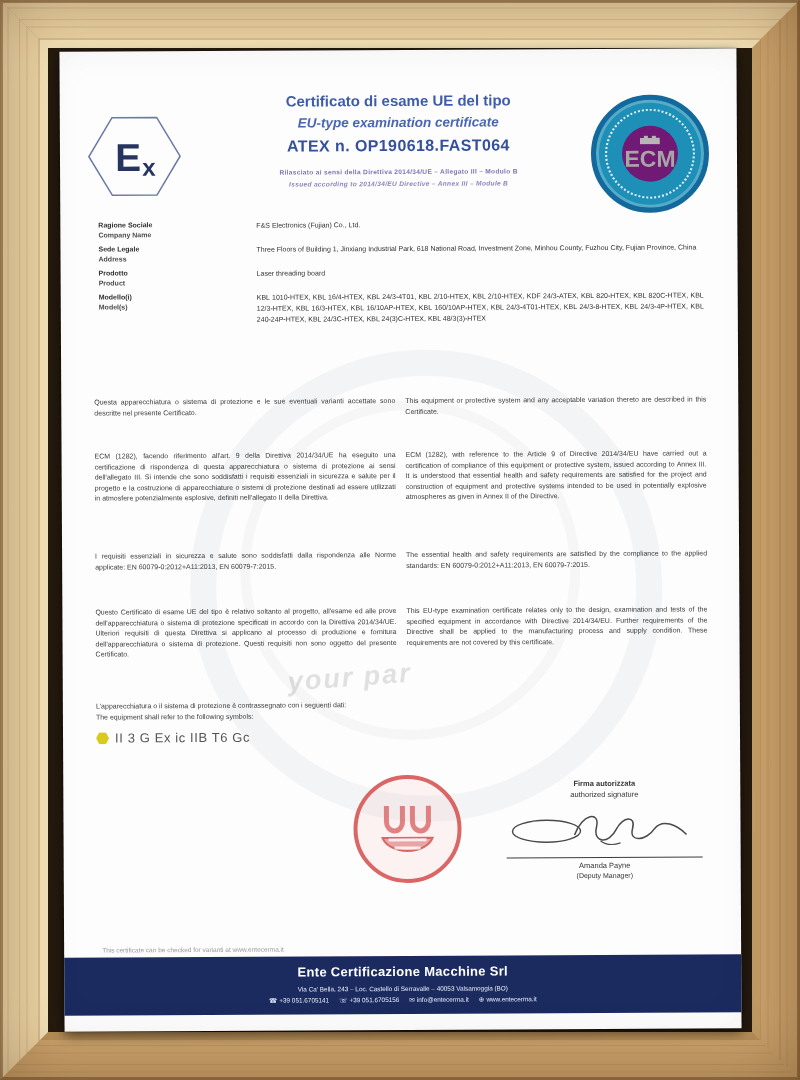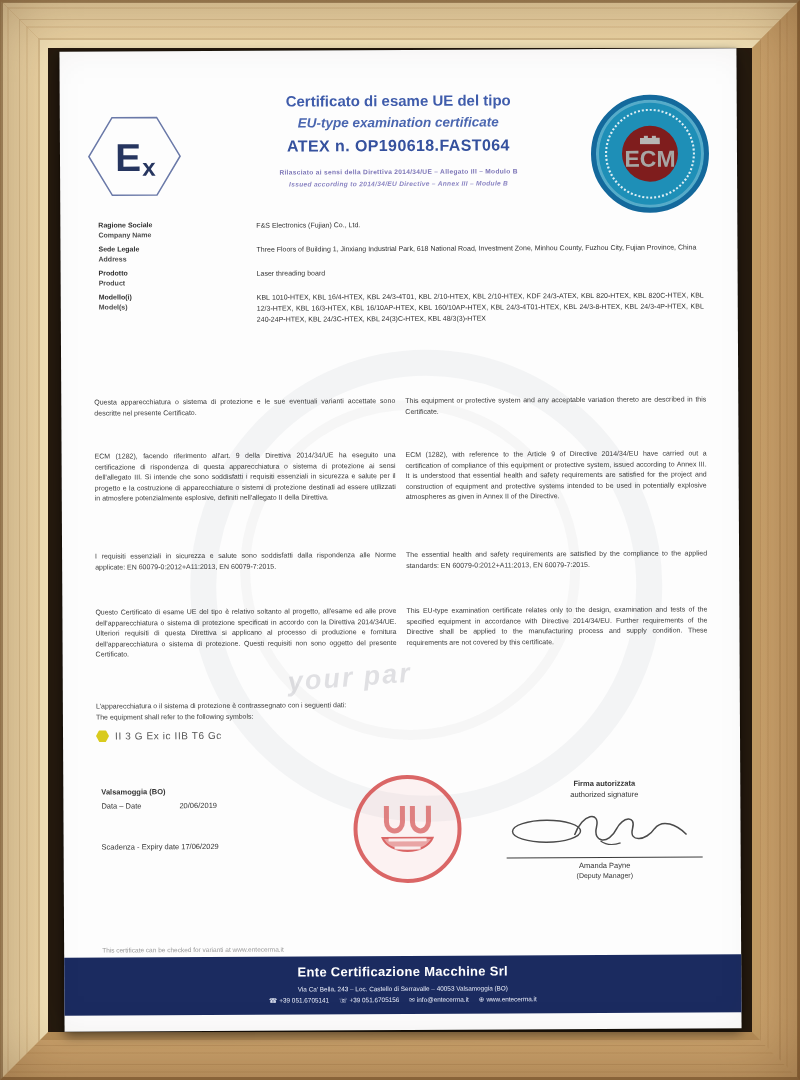--- a/index.html
+++ b/index.html
@@ -41,41 +41,41 @@
   .t-it{font-size:15px;font-weight:700;color:#3f5cab;}
   .t-en{font-size:13.5px;font-weight:700;font-style:italic;color:#4a66b0;margin-top:6px;}
   .t-no{font-size:16px;font-weight:700;color:#35519e;margin-top:7px;letter-spacing:.4px;}
   .t-d1{font-size:6.6px;font-weight:700;color:#7b74b6;margin-top:13px;letter-spacing:.3px;}
   .t-d2{font-size:6.6px;font-weight:700;font-style:italic;color:#8a84c2;margin-top:5px;letter-spacing:.3px;}
   .ex-logo{position:absolute;left:26px;top:60px;width:97px;height:90px;}
   .ecm-logo{position:absolute;left:531px;top:46px;width:118px;height:118px;border-radius:50%;
        background:#1e8fb7;border:5px solid #14699c;box-sizing:border-box;
        box-shadow:inset 0 0 0 3px rgba(255,255,255,.25);}
   .ecm-dots{position:absolute;inset:9px;border-radius:50%;border:2px dotted rgba(255,255,255,.85);}
-  .ecm-inner{position:absolute;inset:26px;border-radius:50%;background:#7f1d1d;
+  .ecm-inner{position:absolute;inset:26px;border-radius:50%;background:#701a75;
        display:flex;flex-direction:column;align-items:center;justify-content:center;}
   .ecm-crown{width:20px;height:9px;background:#b7b6b4;margin-bottom:1px;
        clip-path:polygon(0 100%,0 30%,20% 30%,20% 0,40% 0,40% 30%,60% 30%,60% 0,80% 0,80% 30%,100% 30%,100% 100%);}
   .ecm-word{font-size:23px;font-weight:700;color:#a7a6a4;letter-spacing:0px;}
   
   .info{position:absolute;left:38px;top:170px;width:605px;display:grid;
        grid-template-columns:158px 1fr;row-gap:7px;font-size:7px;color:#333;}
   .lbl .it{font-weight:700;color:#2e2e2e;}
   .lbl .en{font-weight:700;color:#4a4a4a;margin-top:3px;}
   .val{text-align:justify;line-height:1.55;color:#2f2f2f;}
   
   .para{position:absolute;left:33px;width:612px;display:flex;gap:10px;}
   .para .col{width:301px;text-align:justify;font-size:7px;line-height:1.5;color:#3a3a3a;}
   .p1{top:346px;} .p2{top:400px;} .p3{top:500px;} .p4{top:556px;}
   .marking{position:absolute;left:33px;top:650px;width:612px;font-size:7px;color:#3a3a3a;line-height:1.5;}
   .mark-row{margin-top:6px;display:flex;align-items:center;gap:6px;}
   .hex-y{width:13px;height:12px;background:#d9cb1e;display:inline-block;
        clip-path:polygon(25% 0,75% 0,100% 50%,75% 100%,25% 100%,0 50%);
        color:#4a4a12;font-size:5px;font-weight:700;text-align:center;line-height:12px;}
-  .mark-code{font-size:10px;color:#555;letter-spacing:.6px;}
+  .mark-code{font-size:13px;color:#555;letter-spacing:.6px;}
   
   .issue{position:absolute;left:38px;top:736px;font-size:7.5px;color:#333;}
   .issue .place{font-weight:600;}
   .issue .row{display:flex;gap:38px;margin-top:5px;}
   .issue .expiry{margin-top:32px;}
   .stamp{position:absolute;left:285px;top:720px;width:118px;height:118px;opacity:.88;}
   .sig{position:absolute;left:432px;top:730px;width:218px;text-align:center;color:#333;}
   .sig .l1{font-size:7.5px;font-weight:700;}
   .sig .l2{font-size:7.5px;margin-top:2px;}
   .sig svg{margin-top:2px;}
@@ -178,31 +178,20 @@
 
     <div class="marking">
       <div>L'apparecchiatura o il sistema di protezione è contrassegnato con i seguenti dati:</div>
       <div>The equipment shall refer to the following symbols:</div>
       <div class="mark-row">
         <span class="hex-y"></span>
         <span class="mark-code">II 3 G Ex ic IIB T6 Gc</span>
       </div>
     </div>
 
-    <div class="issue">
-      <div class="place">Valsamoggia (BO)</div>
-      <div class="row">
-        <span>Data – Date</span>
-        <span>20/06/2019</span>
-      </div>
-      <div class="expiry">
-        <span>Scadenza - Expiry date</span>
-        <span>17/06/2029</span>
-      </div>
-    </div>
 
     <div class="stamp">
       <svg width="118" height="118" viewBox="0 0 118 118">
         <circle cx="59" cy="59" r="52" fill="rgba(240,130,130,.10)" stroke="#d65252" stroke-width="4"></circle>
         <path d="M38 36 v16 a8 9 0 0 0 16 0 v-16" fill="none" stroke="#d65252" stroke-width="5" opacity=".8"></path>
         <path d="M64 36 v16 a8 9 0 0 0 16 0 v-16" fill="none" stroke="#d65252" stroke-width="5" opacity=".8"></path>
         <path d="M34 68 a26 18 0 0 0 50 0 z" fill="rgba(214,82,82,.55)" stroke="#d65252" stroke-width="2"></path>
         <path d="M40 70 h38 M46 78 h26" stroke="#fff" stroke-width="3" opacity=".8"></path>
       </svg>
     </div>

